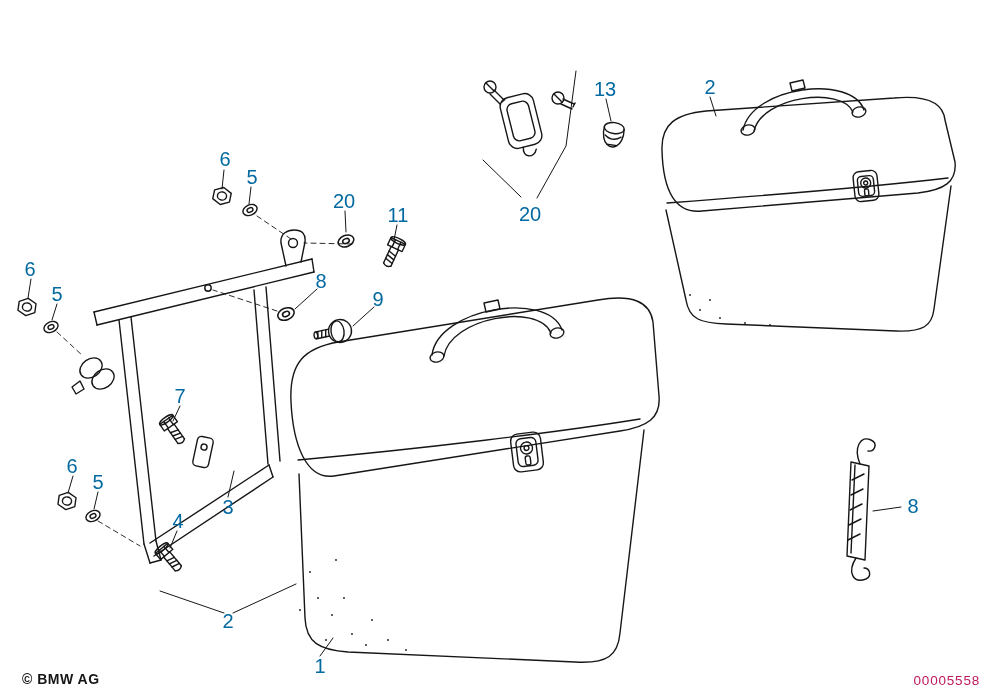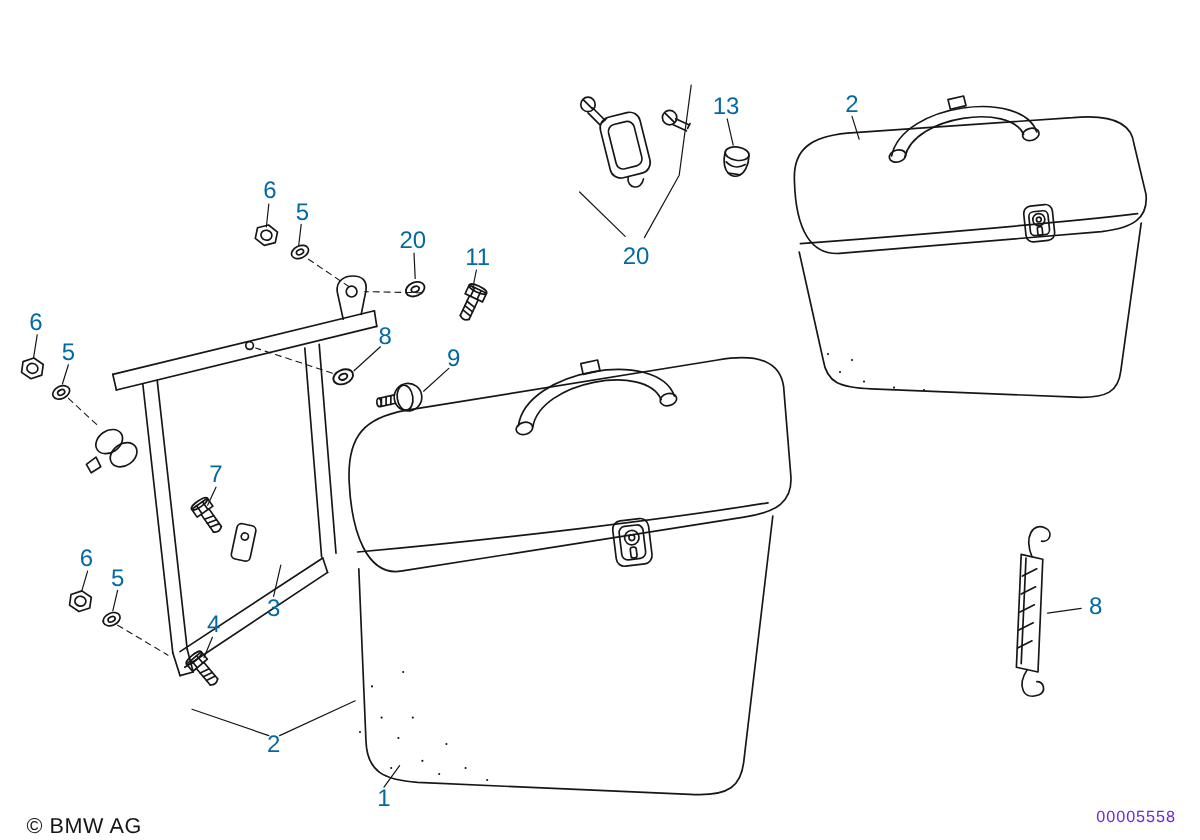--- a/index.html
+++ b/index.html
@@ -7,26 +7,26 @@
     position:relative;width:1000px;height:700px;background:#ffffff;
     font-family:"Liberation Sans", sans-serif;overflow:hidden;color:#161616;
   }
   .canvas svg{position:absolute;left:0;top:0;}
   .callout{
     position:absolute;transform:translate(-50%,-50%);
     font-size:20px;font-weight:400;line-height:1;color:#0369a1;
     user-select:none;white-space:nowrap;
   }
   .footer-left{
-    position:absolute;left:22px;bottom:1px;
-    font-size:18px;font-weight:400;color:#151515;letter-spacing:0.5px;
+    position:absolute;left:22px;bottom:13px;
+    font-size:14px;font-weight:700;color:#151515;letter-spacing:0.5px;
   }
   .footer-right{
     position:absolute;right:20px;bottom:12px;
-    font-size:13.5px;color:#6d28d9;letter-spacing:0.8px;
+    font-size:13.5px;color:#be185d;letter-spacing:0.8px;
   }
 </style>
 </head>
 <body>
 
 <div class="canvas">
 
   <svg width="1000" height="700" viewBox="0 0 1000 700">
     <defs>
       <g id="nut">

